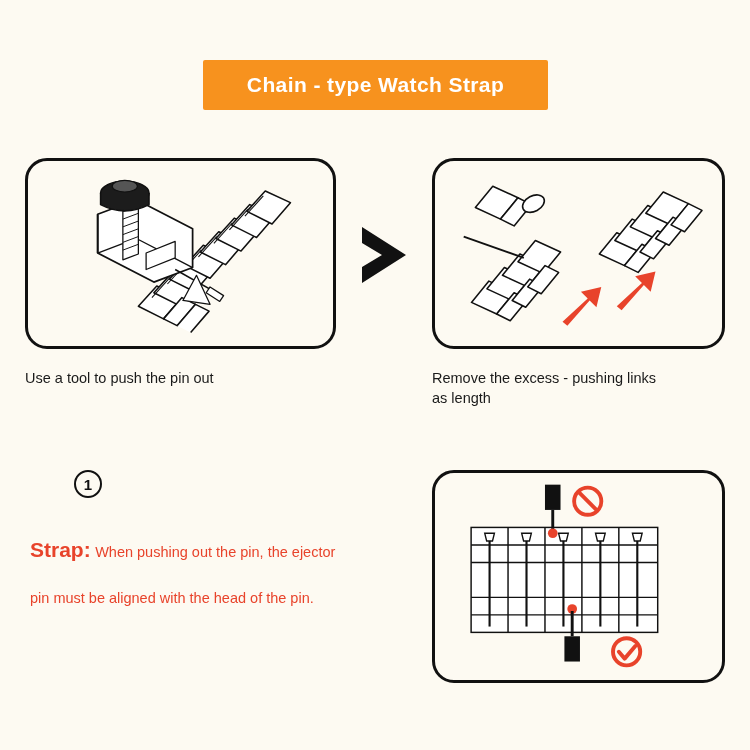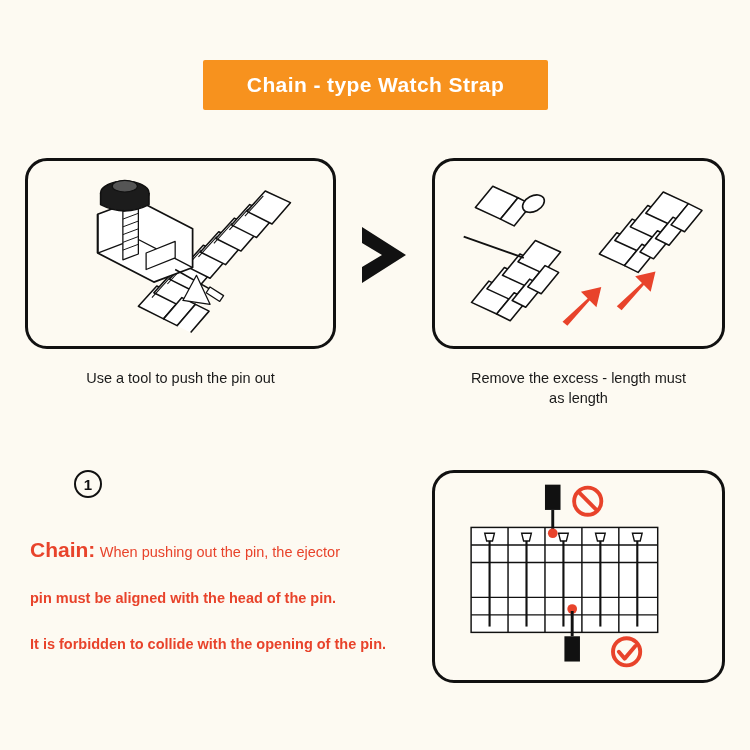--- a/index.html
+++ b/index.html
@@ -50,21 +50,20 @@
     box-sizing: border-box;
   }
   #panel-step1 { left: 25px;  top: 158px; width: 311px; height: 191px; }
   #panel-step2 { left: 432px; top: 158px; width: 293px; height: 191px; }
   #panel-note  { left: 432px; top: 470px; width: 293px; height: 213px; }
 
   .step-caption {
     position: absolute;
     font-size: 14.5px;
     color: #1a1a1a;
-    text-align: center;
     line-height: 20px;
   }
   #caption-step1 { left: 25px;  top: 368px; width: 311px; }
   #caption-step2 { left: 432px; top: 368px; width: 293px; }
 
   .step-badge {
     position: absolute;
     width: 28px;
     height: 28px;
     border: 2.5px solid #111;
@@ -100,21 +99,21 @@
     color: #e8432b;
     font-size: 21px;
     font-weight: bold;
   }
   .note-text {
     color: #e8432b;
     font-size: 14.5px;
     line-height: 22px;
     margin-top: 24px;
   }
-  .note-line { display: block; font-weight: bold; }
+  .note-line { display: block; }
 
   
   .art { position: absolute; left: 0; top: 0; width: 100%; height: 100%; }
 </style>
 </head>
 <body>
 
 <div class="page">
 
   <div class="title-banner">
@@ -214,29 +213,28 @@
       </g>
 
       <g fill="#e8432b">
         <path d="M186 150 L212 126 L205 119 L226 114 L221 135 L214 128 L191 154 Z"></path>
         <path d="M130 166 L156 142 L149 135 L170 130 L165 151 L158 144 L135 170 Z"></path>
       </g>
     </svg>
 
   </div>
   <div class="step-caption" id="caption-step2">
-    <span>Remove the excess - length must</span><br>
+    <span>Remove the excess - pushing links</span><br>
     <span>as length</span>
   </div>
 
   <div class="note-block">
-    <span class="note-label">Chain:</span>
+    <span class="note-label">Strap:</span>
     <span class="note-text">When pushing out the pin, the ejector</span>
     <span class="note-text note-line">pin must be aligned with the head of the pin.</span>
-    <span class="note-text note-line">It is forbidden to collide with the opening of the pin.</span>
   </div>
 
   <div class="panel" id="panel-note">
     <svg class="art" viewBox="0 0 293 213">
       <g fill="#fff" stroke="#111" stroke-width="1.5">
 
         <rect x="36" y="56" width="192" height="108"></rect>
         <path d="M36 74 L228 74 M36 146 L228 146"></path>
         <path d="M36 92 L228 92 M36 128 L228 128"></path>
 

